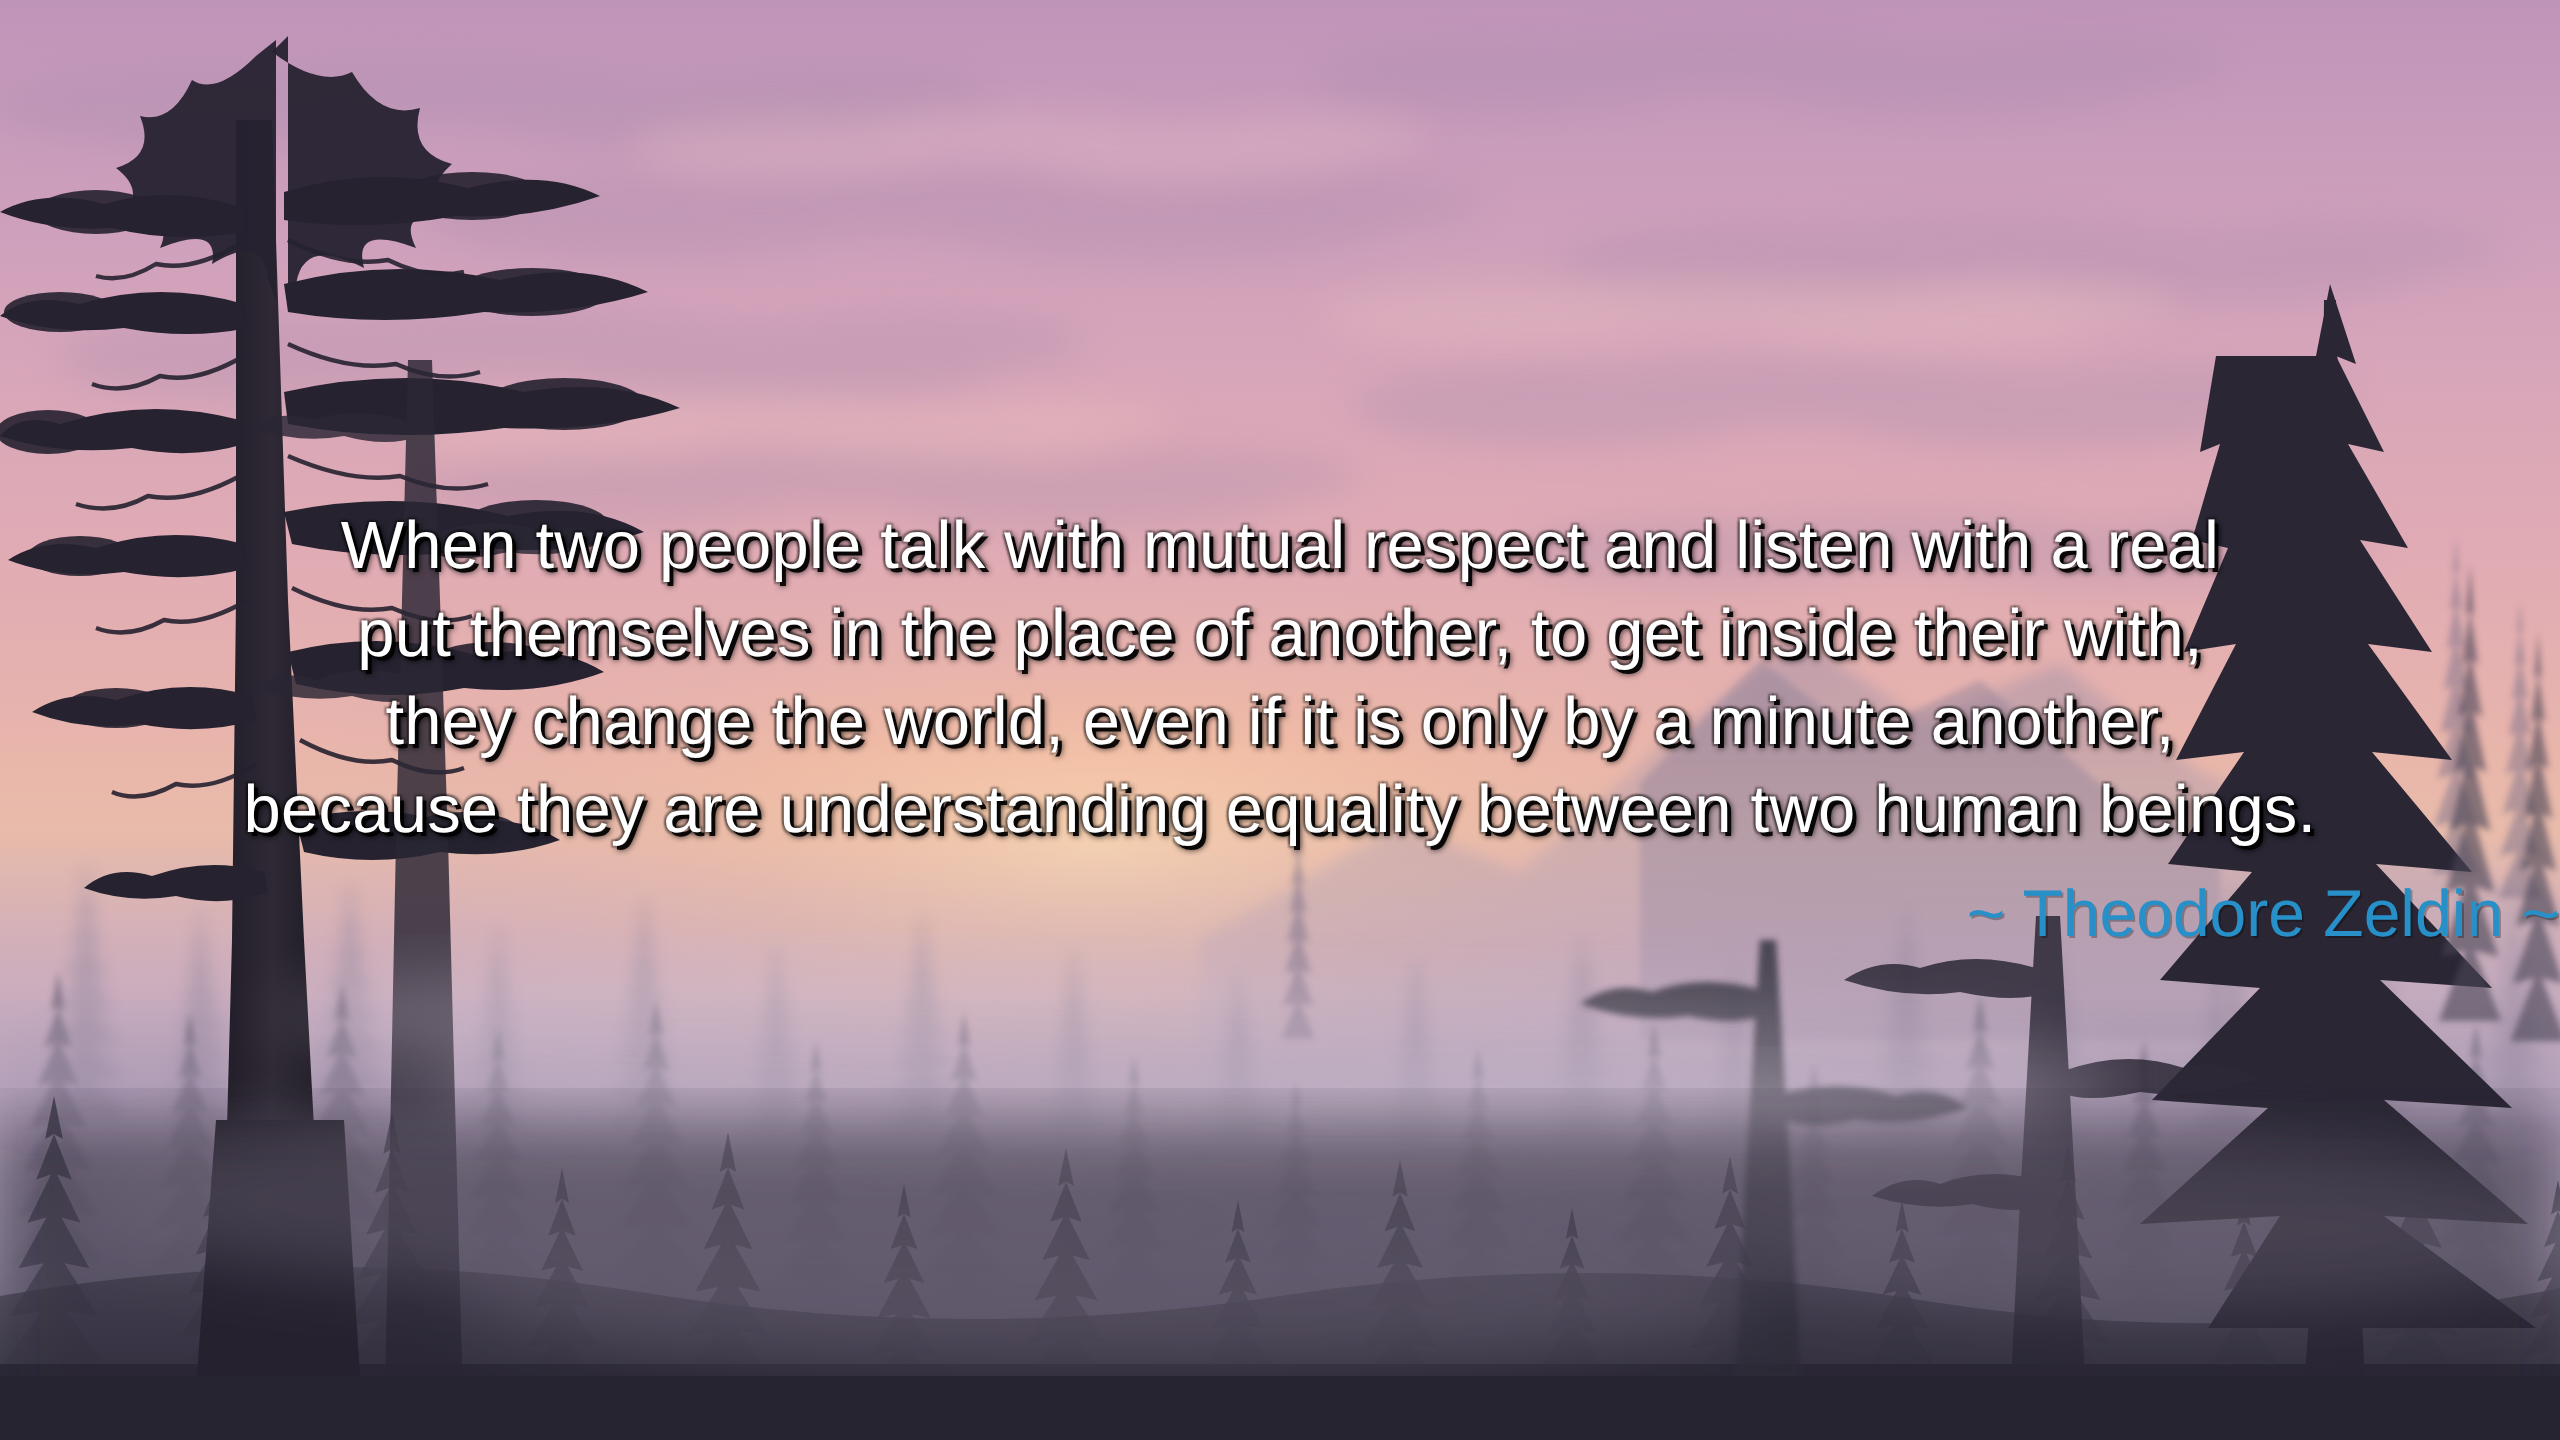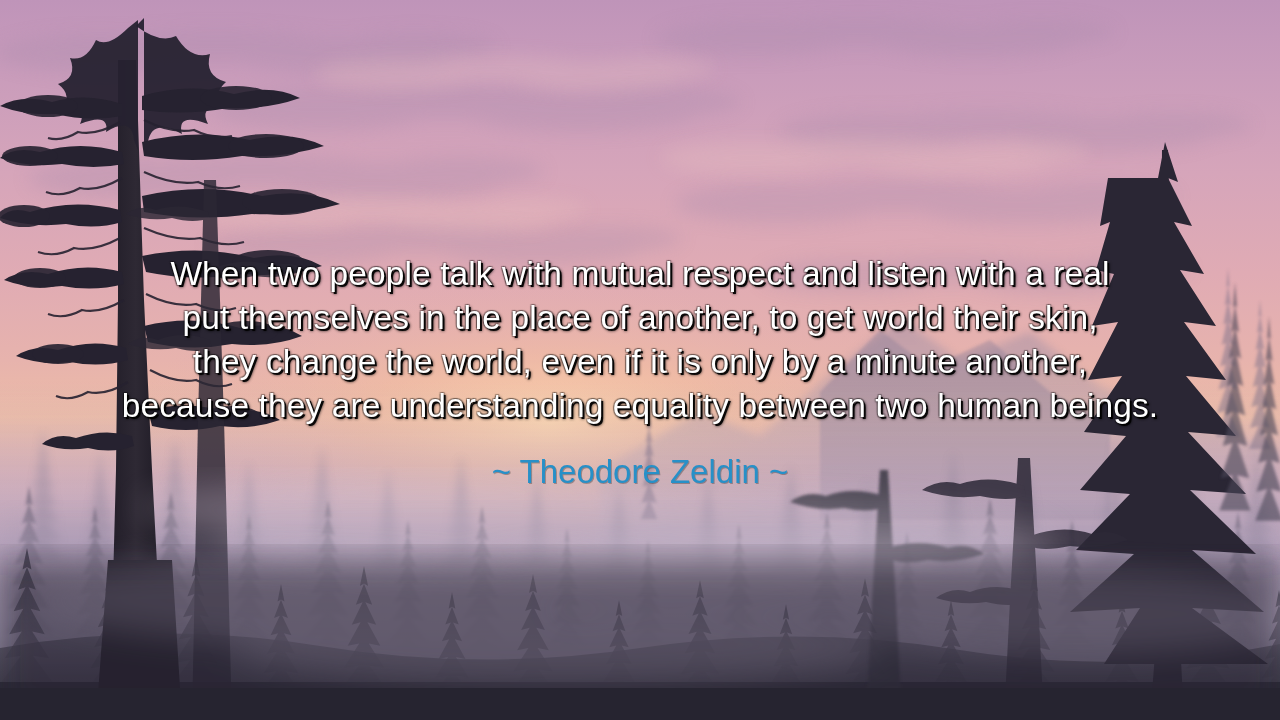--- a/index.html
+++ b/index.html
@@ -30,25 +30,26 @@
     padding:0 88px;
     text-shadow:
        2px 2px 0 rgba(0,0,0,0.92),
        2px 2px 3px rgba(0,0,0,0.85),
       -1px -1px 1px rgba(0,0,0,0.35),
        1px -1px 1px rgba(0,0,0,0.35),
       -1px  1px 1px rgba(0,0,0,0.35);
   }
   #quote-text .ln { display:block; white-space:nowrap; }
   #attribution {
-    margin-top:24px;
+    margin-top:9px;
     font-size:33px;
     line-height:40px;
     color:#2790c8;
     text-shadow:1px 1px 0 rgba(0,0,0,0.28);
+    text-align:right;
   }
 </style>
 </head>
 <body>
 
 <div id="stage">
 
   <svg id="scene" viewBox="0 0 1280 720" preserveAspectRatio="none" aria-hidden="true">
     <defs>
       <linearGradient id="skyGrad" x1="0" y1="0" x2="0" y2="1">
@@ -353,21 +354,21 @@
     </g>
 
     <rect x="0" y="560" width="1280" height="160" fill="#2a2835" opacity="0.55" filter="url(#blurXl)"></rect>
     <rect x="0" y="688" width="1280" height="32" fill="#262430"></rect>
   </svg>
 
   <div id="quote-block">
 
     <div id="quote-text" style="color: rgb(255, 255, 255);">
       <span class="ln">When two people talk with mutual respect and listen with a real</span>
-      <span class="ln">put themselves in the place of another, to get world their skin,</span>
+      <span class="ln">put themselves in the place of another, to get inside their with,</span>
       <span class="ln">they change the world, even if it is only by a minute another,</span>
       <span class="ln">because they are understanding equality between two human beings.</span>
     </div>
 
     <div id="attribution" style="color: rgb(39, 144, 200);">~ Theodore Zeldin ~</div>
 
   </div>
 
 </div>
 

